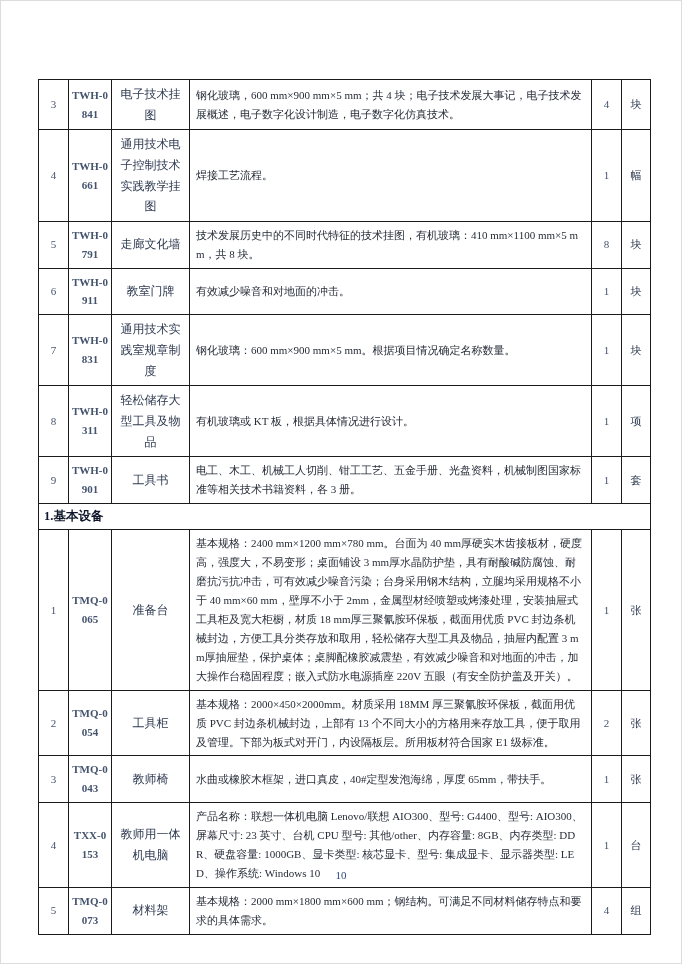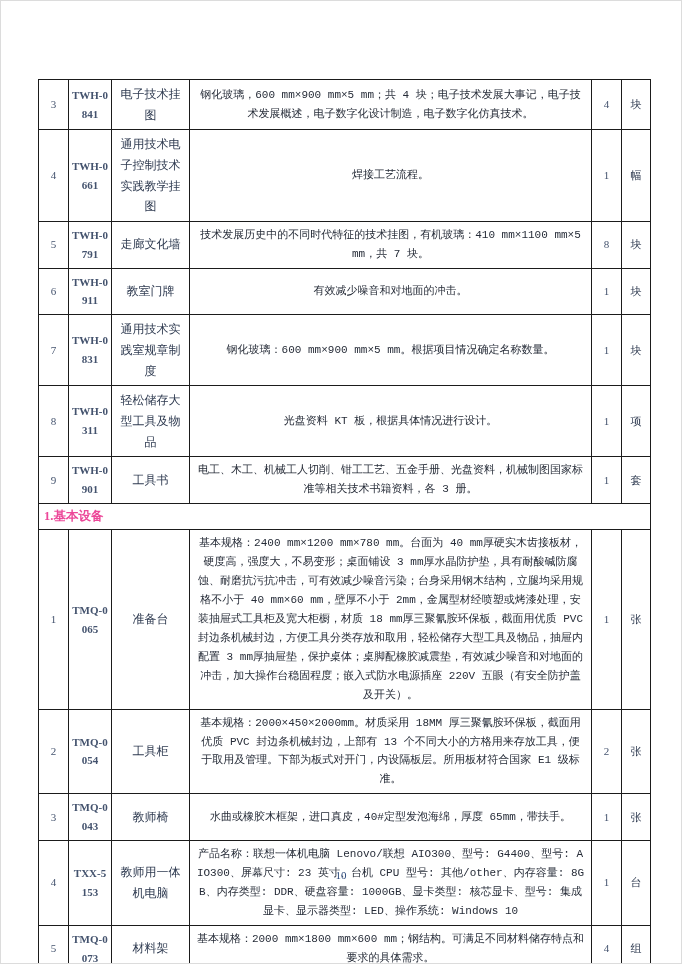--- a/index.html
+++ b/index.html
@@ -51,35 +51,34 @@
     padding: 4px 2px;
     font-weight: bold;
   }
   td.name-cell {
     text-align: center;
     font-size: 12px;
     color: #2e3a50;
     padding: 4px 6px;
   }
   td.spec-cell {
-    text-align: center;
+    text-align: left;
     color: #262c38;
-    font-family: Liberation Mono, monospace;
   }
   td.section-title-cell {
     font-weight: bold;
     font-size: 13.5px;
     color: #141a24;
     padding: 3px 6px 3px 9px;
     letter-spacing: 0.5px;
   }
   td.subsection-cell {
     font-weight: bold;
     font-size: 12.5px;
-    color: #ec4899;
+    color: #0f172a;
     padding: 2px 6px 2px 5px;
   }
   td.header-cell {
     font-weight: bold;
     text-align: center;
     font-size: 12px;
     color: #141a24;
     padding: 4px 3px;
     line-height: 1.5;
   }
@@ -127,21 +126,21 @@
           <td class="spec-cell">焊接工艺流程。</td>
           <td class="qty-cell">1</td>
           <td class="unit-cell">幅</td>
         </tr>
 
         <tr>
           <td class="no-cell">5</td>
           <td class="model-cell">TWH-0
 791</td>
           <td class="name-cell">走廊文化墙</td>
-          <td class="spec-cell">技术发展历史中的不同时代特征的技术挂图，有机玻璃：410 mm×1100 mm×5 mm，共 7 块。</td>
+          <td class="spec-cell">技术发展历史中的不同时代特征的技术挂图，有机玻璃：410 mm×1100 mm×5 mm，共 8 块。</td>
           <td class="qty-cell">8</td>
           <td class="unit-cell">块</td>
         </tr>
 
         <tr>
           <td class="no-cell">6</td>
           <td class="model-cell">TWH-0
 911</td>
           <td class="name-cell">教室门牌</td>
           <td class="spec-cell">有效减少噪音和对地面的冲击。</td>
@@ -157,21 +156,21 @@
           <td class="spec-cell">钢化玻璃：600 mm×900 mm×5 mm。根据项目情况确定名称数量。</td>
           <td class="qty-cell">1</td>
           <td class="unit-cell">块</td>
         </tr>
 
         <tr>
           <td class="no-cell">8</td>
           <td class="model-cell">TWH-0
 311</td>
           <td class="name-cell">轻松储存大型工具及物品</td>
-          <td class="spec-cell">光盘资料 KT 板，根据具体情况进行设计。</td>
+          <td class="spec-cell">有机玻璃或 KT 板，根据具体情况进行设计。</td>
           <td class="qty-cell">1</td>
           <td class="unit-cell">项</td>
         </tr>
 
         <tr>
           <td class="no-cell">9</td>
           <td class="model-cell">TWH-0
 901</td>
           <td class="name-cell">工具书</td>
           <td class="spec-cell">电工、木工、机械工人切削、钳工工艺、五金手册、光盘资料，机械制图国家标准等相关技术书籍资料，各 3 册。</td>
@@ -213,21 +212,21 @@
           <td class="model-cell">TMQ-0
 043</td>
           <td class="name-cell">教师椅</td>
           <td class="spec-cell">水曲或橡胶木框架，进口真皮，40#定型发泡海绵，厚度 65mm，带扶手。</td>
           <td class="qty-cell">1</td>
           <td class="unit-cell">张</td>
         </tr>
 
         <tr>
           <td class="no-cell">4</td>
-          <td class="model-cell">TXX-5
+          <td class="model-cell">TXX-0
 153</td>
           <td class="name-cell">教师用一体机电脑</td>
           <td class="spec-cell">产品名称：联想一体机电脑 Lenovo/联想 AIO300、型号: G4400、型号: AIO300、屏幕尺寸: 23 英寸、台机 CPU 型号: 其他/other、内存容量: 8GB、内存类型: DDR、硬盘容量: 1000GB、显卡类型: 核芯显卡、型号: 集成显卡、显示器类型: LED、操作系统: Windows 10</td>
           <td class="qty-cell">1</td>
           <td class="unit-cell">台</td>
         </tr>
 
         <tr>
           <td class="no-cell">5</td>
           <td class="model-cell">TMQ-0

